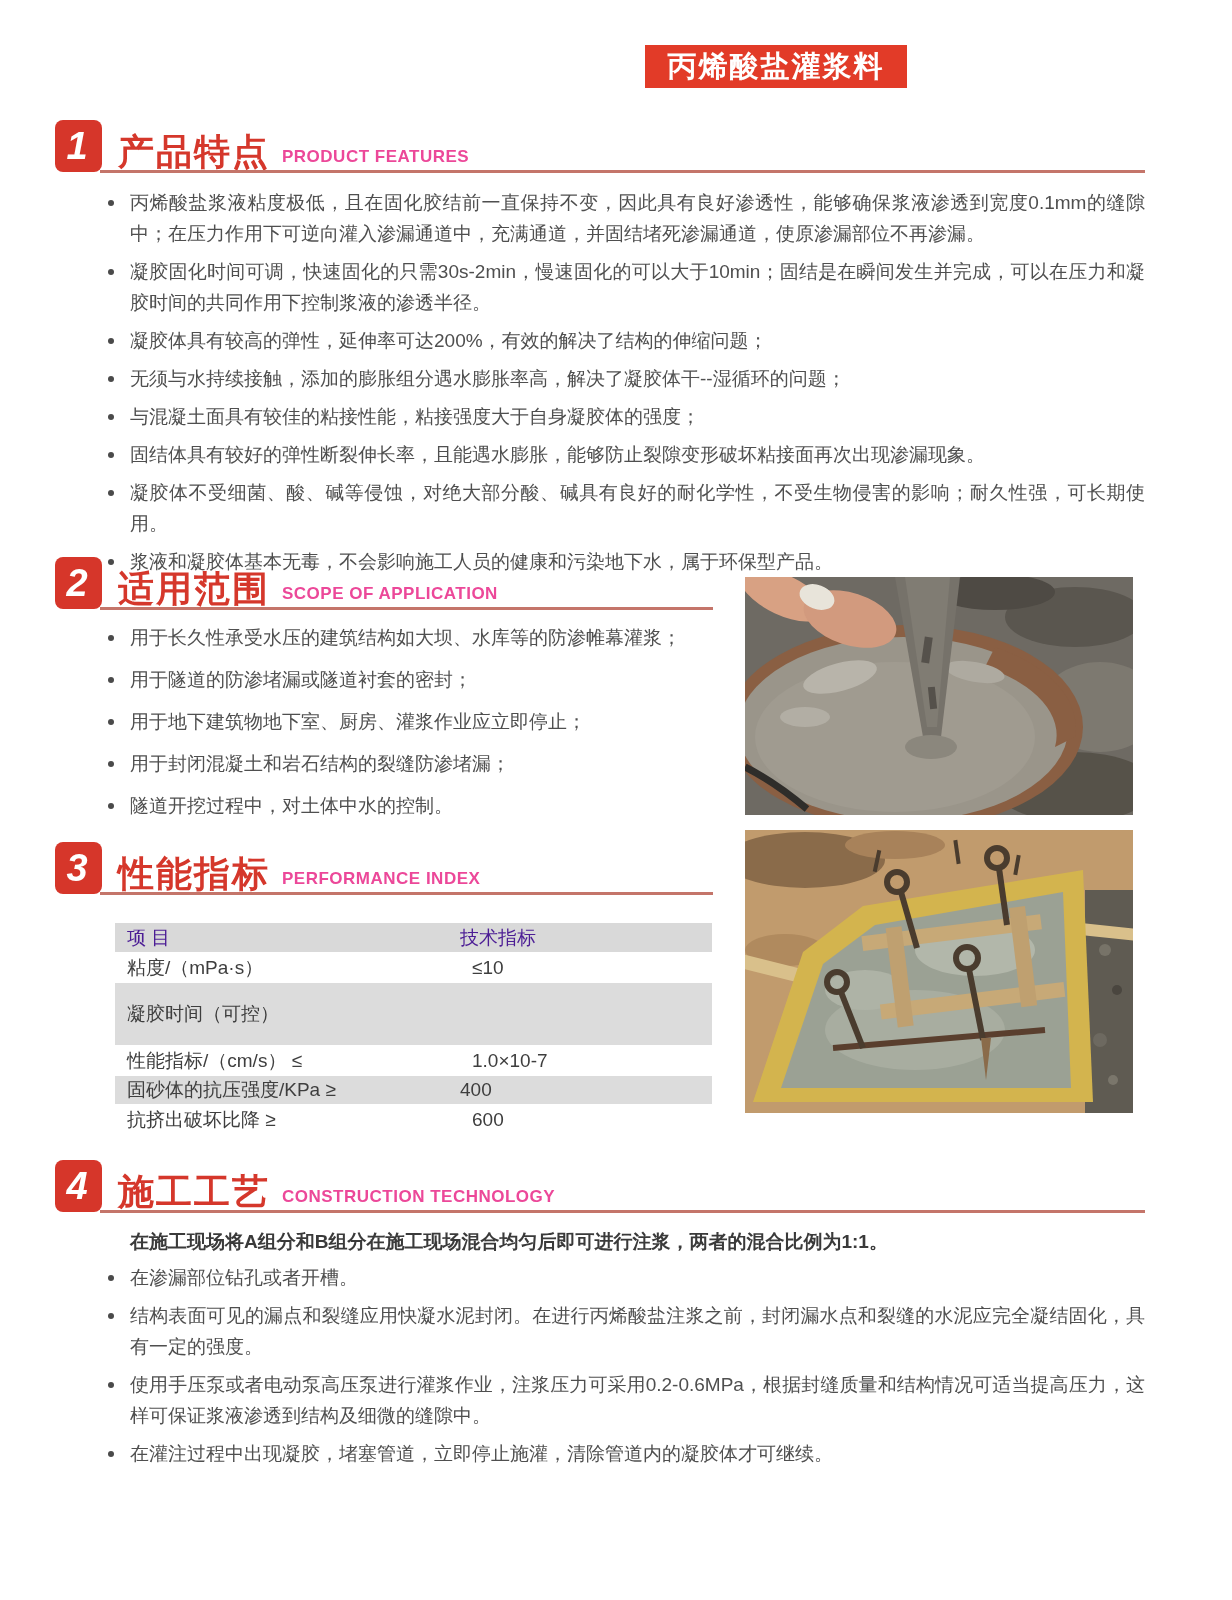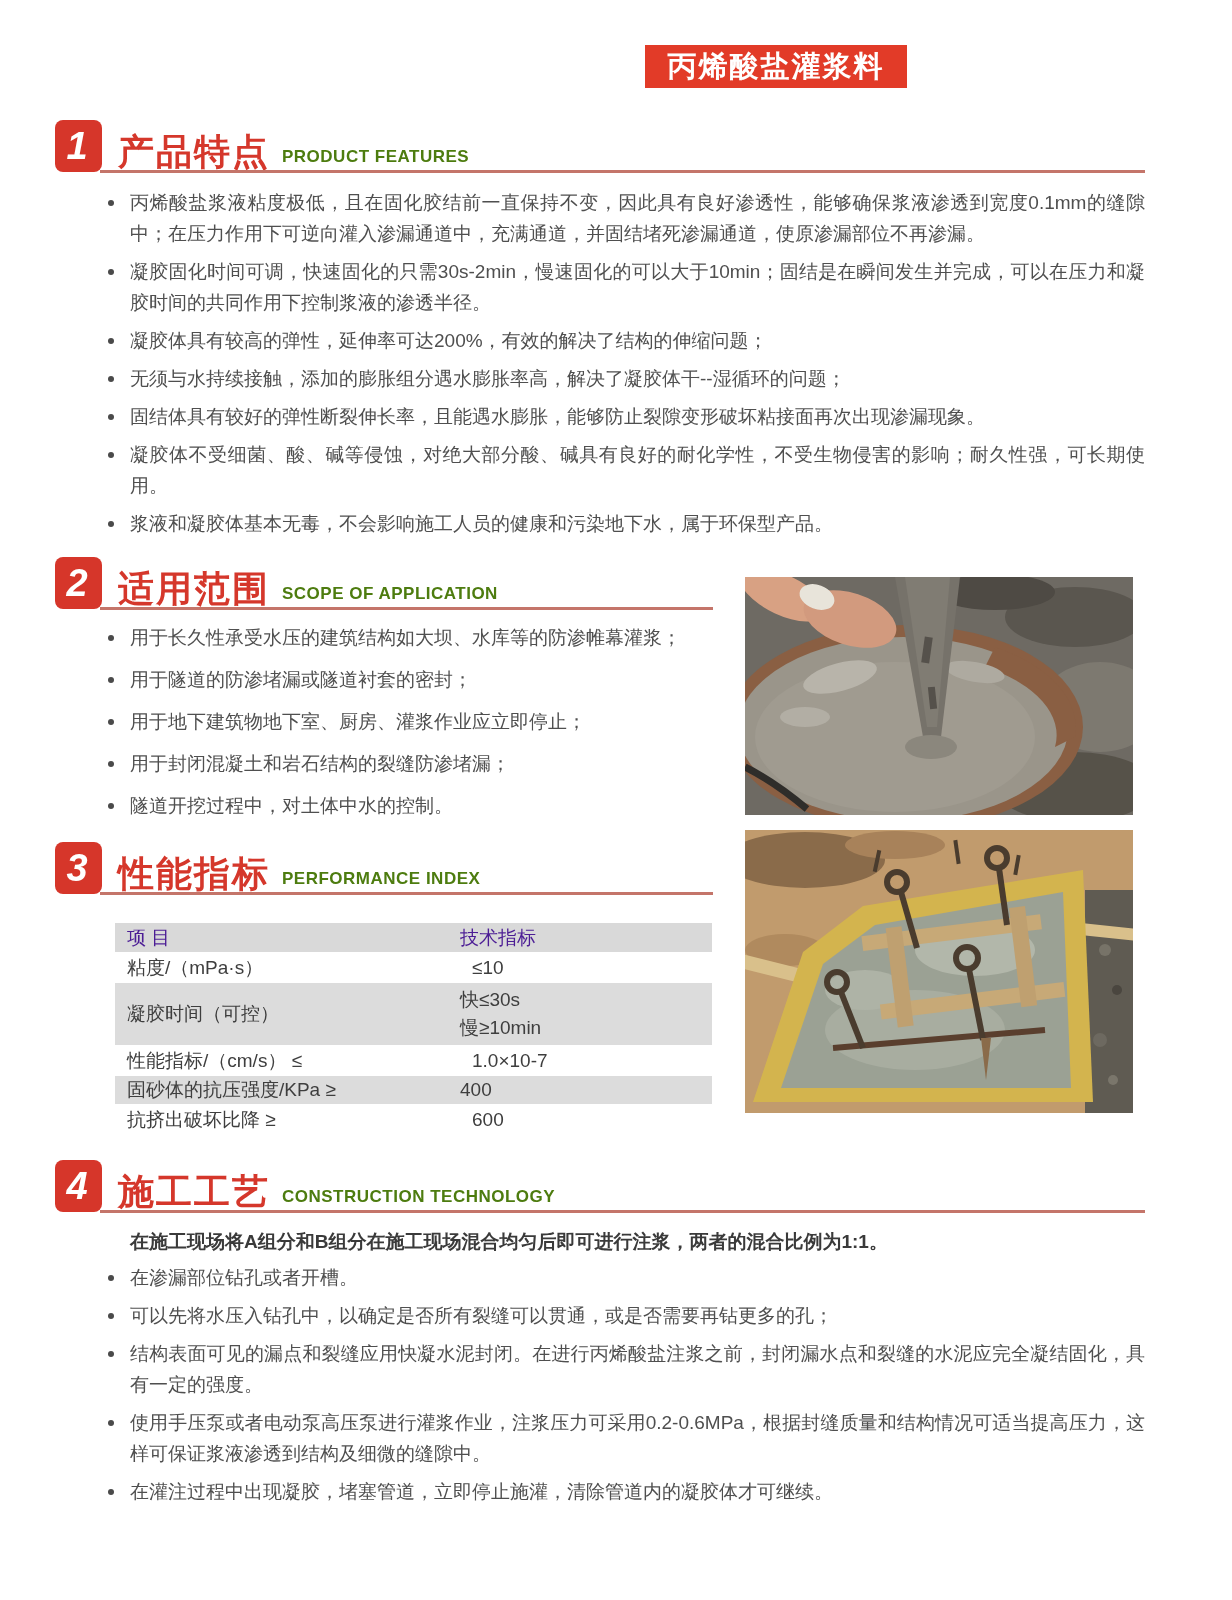--- a/index.html
+++ b/index.html
@@ -14,21 +14,21 @@
     display:flex;align-items:center;justify-content:center;letter-spacing:2px;
   }
   
   .sec-header{position:absolute;left:55px;height:52px;display:flex;align-items:flex-end;}
   .sec-num{
     width:47px;height:52px;background:#d6362a;border-radius:8px;color:#ffffff;
     font-size:38px;font-weight:bold;font-style:italic;display:flex;align-items:center;
     justify-content:center;flex:0 0 auto;padding-right:3px;box-sizing:border-box;
   }
   .sec-title-zh{margin-left:16px;font-size:36px;font-weight:bold;color:#d5372b;letter-spacing:2px;line-height:40px;}
-  .sec-title-en{margin-left:12px;font-size:17px;font-weight:bold;color:#4d7c0f;line-height:24px;padding-bottom:3px;letter-spacing:0.5px;}
+  .sec-title-en{margin-left:12px;font-size:17px;font-weight:bold;color:#ec4899;line-height:24px;padding-bottom:3px;letter-spacing:0.5px;}
   .sec-underline{position:absolute;left:45px;bottom:-1px;height:3px;background:#c4756a;}
   .ul-long{width:1045px;}
   .ul-short{width:613px;}
   
   ul.blist{position:absolute;left:100px;margin:0;padding:0;list-style:none;}
   ul.blist li{
     position:relative;padding-left:30px;margin-bottom:7px;font-size:19px;
     line-height:31px;text-align:justify;color:#4f4f4f;
   }
   ul.blist li::before{
@@ -65,20 +65,21 @@
     <div class="sec-title-zh">产品特点</div>
     <div class="sec-title-en">PRODUCT FEATURES</div>
     <div class="sec-underline ul-long"></div>
   </div>
 
   <ul class="blist w-main" style="top:187px;">
     <li><span>丙烯酸盐浆液粘度极低，且在固化胶结前一直保持不变，因此具有良好渗透性，能够确保浆液渗透到宽度0.1mm的缝隙中；在压力作用下可逆向灌入渗漏通道中，充满通道，并固结堵死渗漏通道，使原渗漏部位不再渗漏。</span></li>
     <li><span>凝胶固化时间可调，快速固化的只需30s-2min，慢速固化的可以大于10min；固结是在瞬间发生并完成，可以在压力和凝胶时间的共同作用下控制浆液的渗透半径。</span></li>
     <li><span>凝胶体具有较高的弹性，延伸率可达200%，有效的解决了结构的伸缩问题；</span></li>
     <li><span>无须与水持续接触，添加的膨胀组分遇水膨胀率高，解决了凝胶体干--湿循环的问题；</span></li>
+    <li><span>与混凝土面具有较佳的粘接性能，粘接强度大于自身凝胶体的强度；</span></li>
     <li><span>固结体具有较好的弹性断裂伸长率，且能遇水膨胀，能够防止裂隙变形破坏粘接面再次出现渗漏现象。</span></li>
     <li><span>凝胶体不受细菌、酸、碱等侵蚀，对绝大部分酸、碱具有良好的耐化学性，不受生物侵害的影响；耐久性强，可长期使用。</span></li>
     <li><span>浆液和凝胶体基本无毒，不会影响施工人员的健康和污染地下水，属于环保型产品。</span></li>
   </ul>
 
   <div class="sec-header" style="top:557px;">
     <div class="sec-num">2</div>
     <div class="sec-title-zh">适用范围</div>
     <div class="sec-title-en">SCOPE OF APPLICATION</div>
     <div class="sec-underline ul-short"></div>
@@ -134,24 +135,20 @@
     <div class="trow head h29">
       <div class="tcell-item">项 目</div>
       <div class="tcell-val">技术指标</div>
     </div>
     <div class="trow h31">
       <div class="tcell-item">粘度/（mPa·s）</div>
       <div class="tcell-val">≤10</div>
     </div>
     <div class="trow gray h58">
       <div class="tcell-item">凝胶时间（可控）</div>
-      <div class="tcell-val val-two">
-        <div>快≤30s</div>
-        <div>慢≥10min</div>
-      </div>
     </div>
     <div class="trow h31">
       <div class="tcell-item">性能指标/（cm/s）  ≤</div>
       <div class="tcell-val">1.0×10-7</div>
     </div>
     <div class="trow gray h28">
       <div class="tcell-item">固砂体的抗压强度/KPa ≥</div>
       <div class="tcell-val">400</div>
     </div>
     <div class="trow h31">
@@ -213,19 +210,18 @@
     <div class="sec-num">4</div>
     <div class="sec-title-zh">施工工艺</div>
     <div class="sec-title-en">CONSTRUCTION TECHNOLOGY</div>
     <div class="sec-underline ul-long"></div>
   </div>
 
   <div class="intro">在施工现场将A组分和B组分在施工现场混合均匀后即可进行注浆，两者的混合比例为1:1。</div>
 
   <ul class="blist w-wide" style="top:1262px;">
     <li><span>在渗漏部位钻孔或者开槽。</span></li>
-    <li><span>可以先将水压入钻孔中，以确定是否所有裂缝可以贯通，或是否需要再钻更多的孔；</span></li>
     <li><span>结构表面可见的漏点和裂缝应用快凝水泥封闭。在进行丙烯酸盐注浆之前，封闭漏水点和裂缝的水泥应完全凝结固化，具有一定的强度。</span></li>
     <li><span>使用手压泵或者电动泵高压泵进行灌浆作业，注浆压力可采用0.2-0.6MPa，根据封缝质量和结构情况可适当提高压力，这样可保证浆液渗透到结构及细微的缝隙中。</span></li>
     <li><span>在灌注过程中出现凝胶，堵塞管道，立即停止施灌，清除管道内的凝胶体才可继续。</span></li>
   </ul>
 
 </div>
 
 </body></html>

